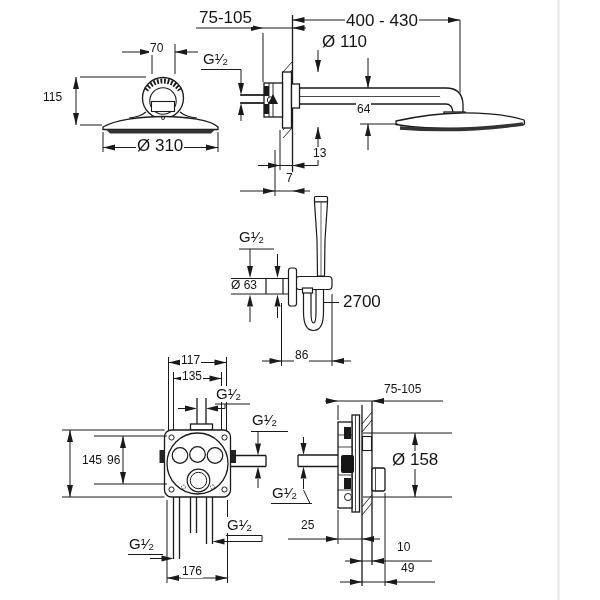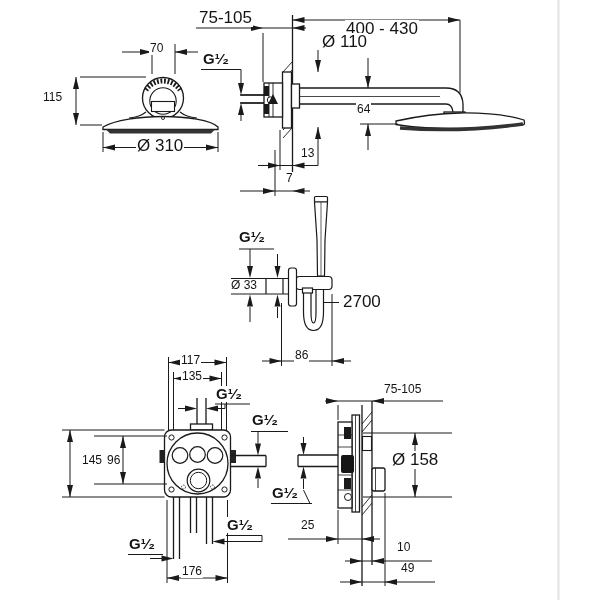--- a/index.html
+++ b/index.html
@@ -2,21 +2,21 @@
 <html><head>
 <meta charset="utf-8">
 <style>
   html,body{margin:0;padding:0;background:#fff;}
   #stage{position:relative;width:568px;height:600px;background:#fff;overflow:hidden;
          font-family:"Liberation Sans",sans-serif;padding-left:44px;}
   #linework{position:absolute;left:0;top:0;width:600px;height:600px;}
   .lbl{position:absolute;font-size:12px;line-height:1.05;color:#141414;background:#fff;
        padding:0 1px;white-space:nowrap;letter-spacing:0;}
   .lg{font-size:17px;}
-  .g12{font-size:15px;font-weight:bold;}
+  .g12{font-size:15px;}
 </style>
 </head>
 <body>
 
 <div id="stage">
 
   <svg id="linework" viewBox="0 0 600 600" xmlns="http://www.w3.org/2000/svg">
 
     <g>
       <path d="M558.5,0 V600" stroke="#e3e3e3" stroke-width="2" fill="none"></path>
@@ -198,32 +198,32 @@
       <polygon points="338,539 326,536 326,542"></polygon>
       <polygon points="362,539 374,536 374,542"></polygon>
       <polygon points="362,561 350,558 350,564"></polygon>
       <polygon points="372,561 384,558 384,564"></polygon>
       <polygon points="362,582 350,579 350,585"></polygon>
       <polygon points="385,582 397,579 397,585"></polygon>
     </g>
   </svg>
 
   <div class="lbl lg" style="left:198px;top:9px">75-105</div>
-  <div class="lbl lg" style="left:345px;top:20px">400 - 430</div>
+  <div class="lbl lg" style="left:345px;top:12px">400 - 430</div>
   <div class="lbl lg" style="left:321px;top:33px">Ø 110</div>
   <div class="lbl" style="left:149px;top:42px">70</div>
   <div class="lbl g12" style="left:202px;top:51px">G¹⁄₂</div>
   <div class="lbl" style="left:42px;top:91px">115</div>
   <div class="lbl" style="left:356px;top:103px">64</div>
   <div class="lbl lg" style="left:136px;top:137px">Ø 310</div>
-  <div class="lbl" style="left:300px;top:147px">13</div>
+  <div class="lbl" style="left:312px;top:147px">13</div>
   <div class="lbl" style="left:285px;top:172px">7</div>
 
   <div class="lbl g12" style="left:238px;top:229px">G¹⁄₂</div>
-  <div class="lbl" style="left:230px;top:279px">Ø 33</div>
+  <div class="lbl" style="left:230px;top:279px">Ø 63</div>
   <div class="lbl lg" style="left:342px;top:293px">2700</div>
   <div class="lbl" style="left:294px;top:349px">86</div>
 
   <div class="lbl" style="left:180px;top:354px">117</div>
   <div class="lbl" style="left:181px;top:370px">135</div>
   <div class="lbl g12" style="left:215px;top:386px">G¹⁄₂</div>
   <div class="lbl g12" style="left:251px;top:412px">G¹⁄₂</div>
   <div class="lbl" style="left:81px;top:454px">145</div>
   <div class="lbl" style="left:106px;top:454px">96</div>
   <div class="lbl g12" style="left:226px;top:517px">G¹⁄₂</div>

